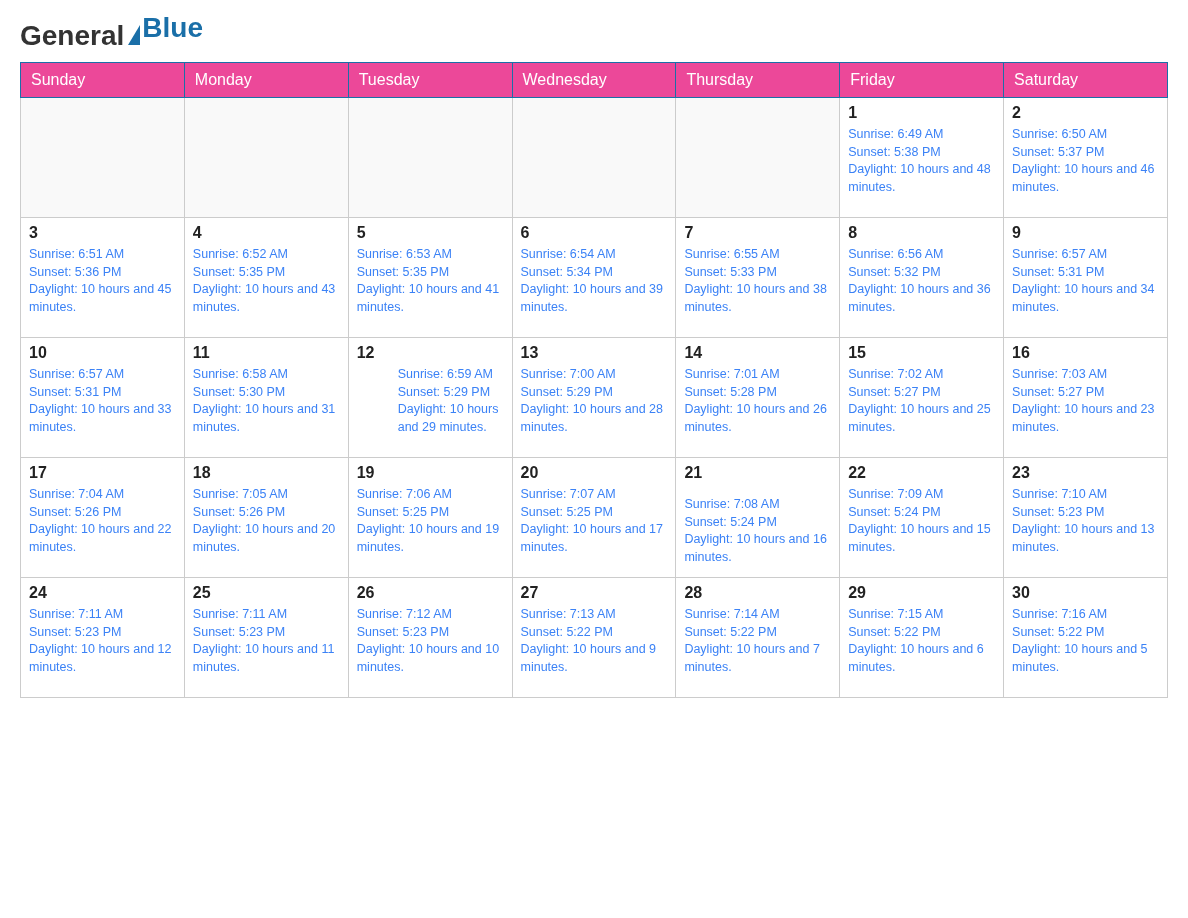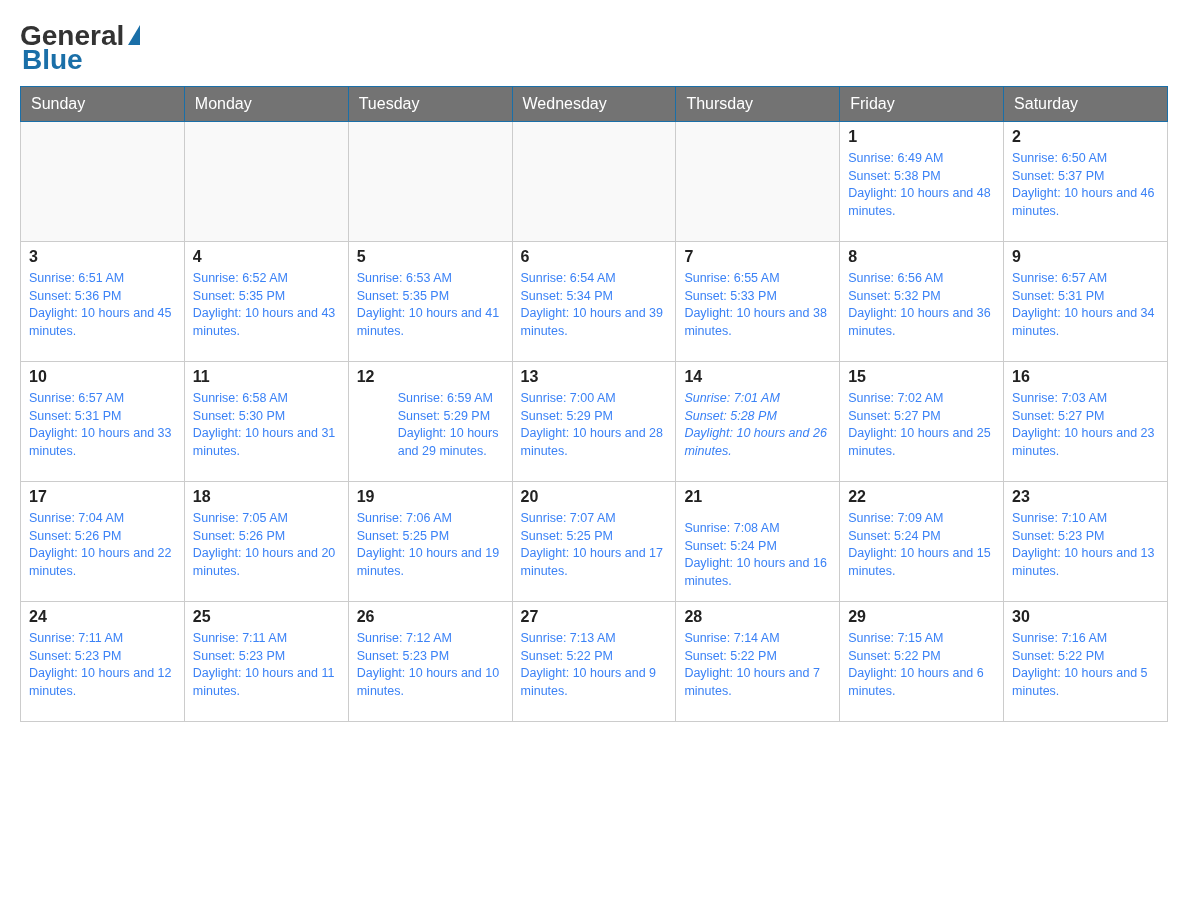--- a/index.html
+++ b/index.html
@@ -11,21 +11,21 @@
       min-height: 918px;
     }
     .header {
       display: flex;
       justify-content: space-between;
       align-items: flex-start;
       margin-bottom: 10px;
     }
     .logo {
       display: flex;
-      flex-direction: column;
+      flex-direction: row;
       align-items: flex-start;
     }
     .logo-general {
       font-size: 28px;
       font-weight: bold;
       color: #333;
       display: flex;
       align-items: center;
     }
     .logo-triangle {
@@ -57,21 +57,21 @@
       font-size: 22px;
       color: #444;
       margin-top: 4px;
     }
     table {
       width: 100%;
       border-collapse: collapse;
       margin-top: 8px;
     }
     th {
-      background-color: #737373;
+      background-color: #ec4899;
       color: #fff;
       font-size: 16px;
       font-weight: normal;
       padding: 8px 10px;
       text-align: left;
       border: 1px solid #1a6fa8;
     }
     td {
       border: 1px solid #ccc;
       vertical-align: top;
@@ -213,21 +213,21 @@
 Daylight: 10 hours and 29 minutes.</div>
         </td>
         <td>
           <span class="day-number">13</span>
           <div class="day-info" style="white-space: pre-line;">Sunrise: 7:00 AM
 Sunset: 5:29 PM
 Daylight: 10 hours and 28 minutes.</div>
         </td>
         <td>
           <span class="day-number">14</span>
-          <div class="day-info" style="white-space: pre-line; font-style: italic;">Sunrise: 7:01 AM
+          <div class="day-info" style="white-space: pre-line;">Sunrise: 7:01 AM
 Sunset: 5:28 PM
 Daylight: 10 hours and 26 minutes.</div>
         </td>
         <td>
           <span class="day-number">15</span>
           <div class="day-info" style="white-space: pre-line;">Sunrise: 7:02 AM
 Sunset: 5:27 PM
 Daylight: 10 hours and 25 minutes.</div>
         </td>
         <td>

